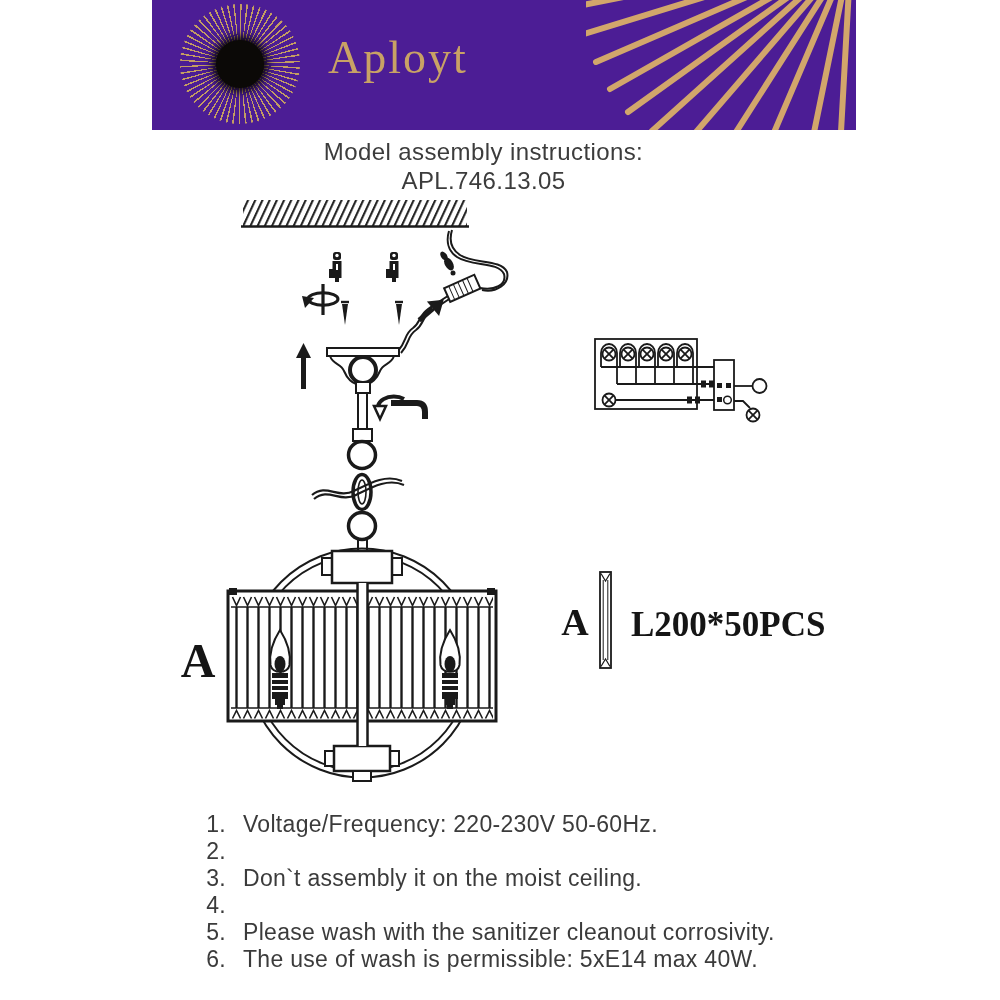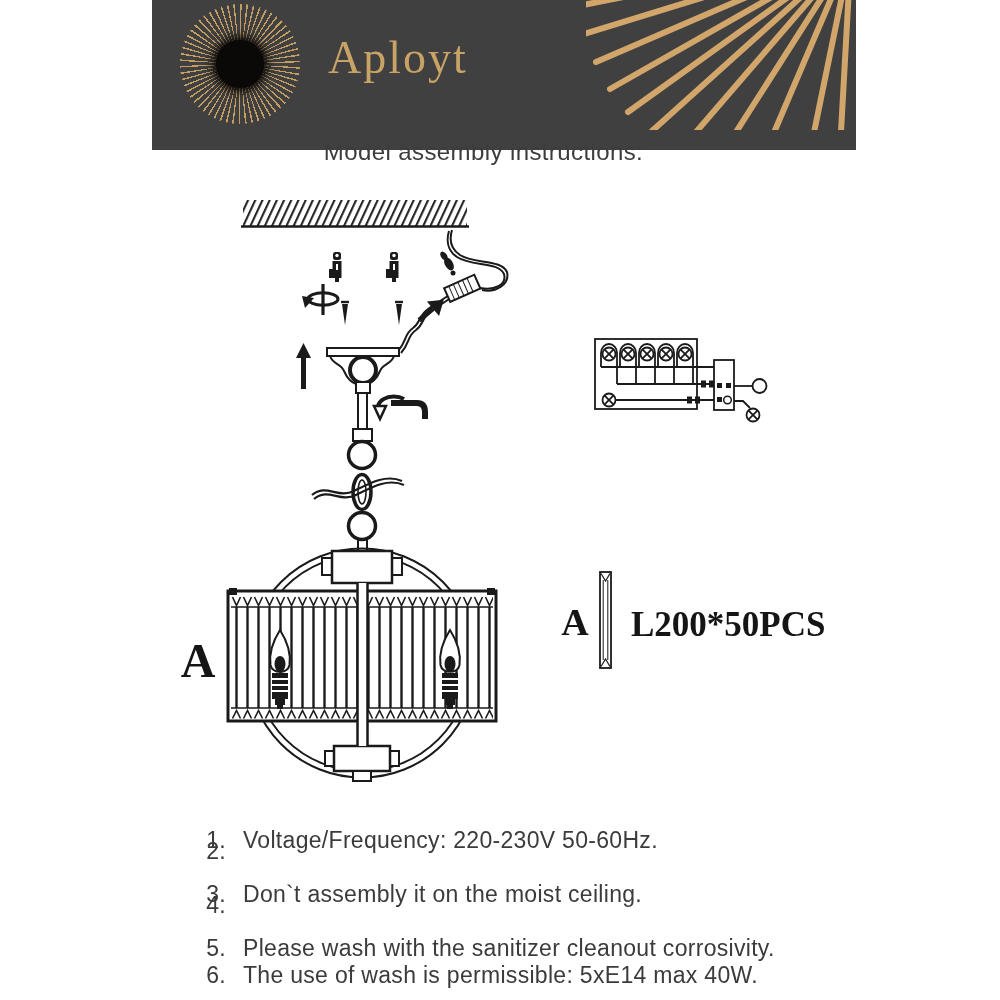--- a/index.html
+++ b/index.html
@@ -1,41 +1,41 @@
 <!DOCTYPE html>
 <html><head>
 <meta charset="utf-8">
 <style>
   html,body{margin:0;padding:0;background:#ffffff;}
   .page{position:relative;width:1000px;height:1000px;background:#ffffff;overflow:hidden;
         font-family:"Liberation Sans",sans-serif;}
 
   
-  .banner{position:absolute;left:152px;top:0;width:704px;height:150px;background:#404040;overflow:hidden;}
+  .banner{position:absolute;left:152px;top:0;width:704px;height:130px;background:#4c1d95;overflow:hidden;}
   .sunburst{position:absolute;left:28px;top:4px;width:120px;height:120px;border-radius:50%;
             background:repeating-conic-gradient(#c49d62 0deg 1.6deg, rgba(0,0,0,0) 1.6deg 6.2deg);}
   .sunburst::after{content:"";position:absolute;left:50%;top:50%;width:48px;height:48px;margin:-24px 0 0 -24px;
             background:#0b0907;border-radius:50%;box-shadow:0 0 8px 4px #0b0907;}
   .brand{position:absolute;left:176px;top:32px;font-family:"Liberation Serif",serif;
          font-size:46px;line-height:52px;color:#c9a265;letter-spacing:2px;}
   .rays{position:absolute;right:0;top:0;}
 
   
   .title-wrap{position:absolute;left:0;top:137px;width:967px;text-align:center;color:#3c3c3c;}
   .title-line{font-size:24px;line-height:29px;letter-spacing:.4px;font-weight:500;}
 
   
   .art{position:absolute;left:0;top:0;pointer-events:none;}
   .serif-label{font-family:"Liberation Serif",serif;font-weight:bold;fill:#151515;stroke:none;}
 
   
   .instructions{position:absolute;left:198px;top:811px;color:#3b3b3b;}
   .ins-row{display:flex;align-items:baseline;height:27px;font-size:23px;letter-spacing:.3px;}
   .ins-num{width:28px;text-align:right;margin-right:17px;flex:none;}
-  .ins-text{white-space:nowrap;margin-top:16px;}
+  .ins-text{white-space:nowrap;}
 </style>
 </head>
 <body>
 
 <div class="page">
 
   <div class="banner">
     <div class="sunburst"></div>
     <div class="brand">Aployt</div>
     <svg class="rays" width="270" height="130" viewBox="0 0 270 130">
@@ -50,20 +50,21 @@
         <line x1="265" y1="-48" x2="136" y2="154"></line>
         <line x1="265" y1="-48" x2="178" y2="156"></line>
         <line x1="265" y1="-48" x2="224" y2="152"></line>
         <line x1="265" y1="-48" x2="254" y2="150"></line>
       </g>
     </svg>
   </div>
 
   <div class="title-wrap">
     <div class="title-line">Model assembly instructions:</div>
+    <div class="title-line">APL.746.13.05</div>
   </div>
 
   <svg class="art" width="1000" height="1000" viewBox="0 0 1000 1000">
     <defs>
       <pattern id="hatch" width="7.2" height="26" patternUnits="userSpaceOnUse" patternTransform="skewX(-25)">
         <line x1="3" y1="0" x2="3" y2="26" stroke="#1a1a1a" stroke-width="2.2"></line>
       </pattern>
       <pattern id="rods" width="11" height="101" patternUnits="userSpaceOnUse" y="607">
         <line x1="5.5" y1="0" x2="5.5" y2="101" stroke="#1a1a1a" stroke-width="2.4"></line>
       </pattern>

